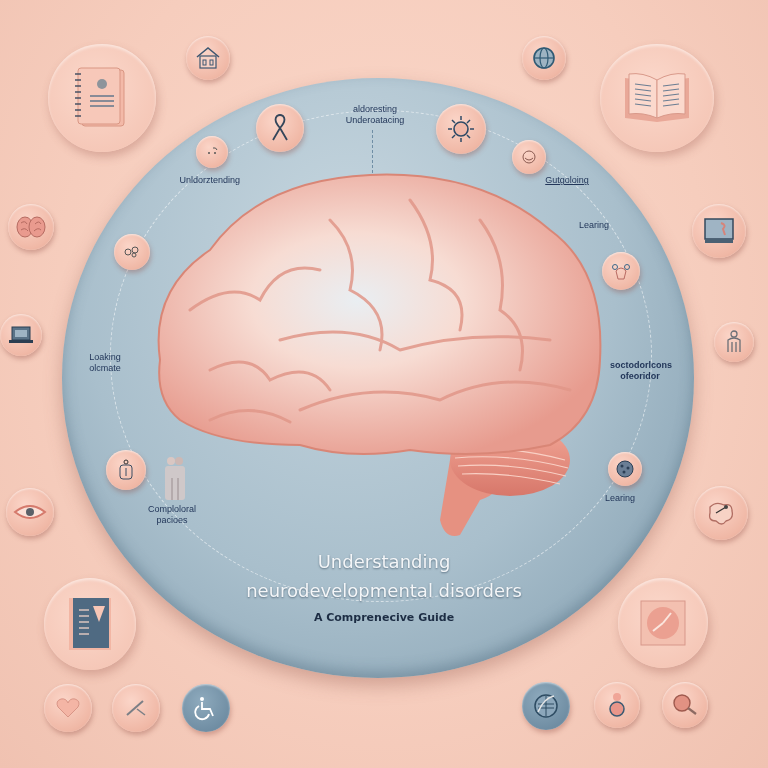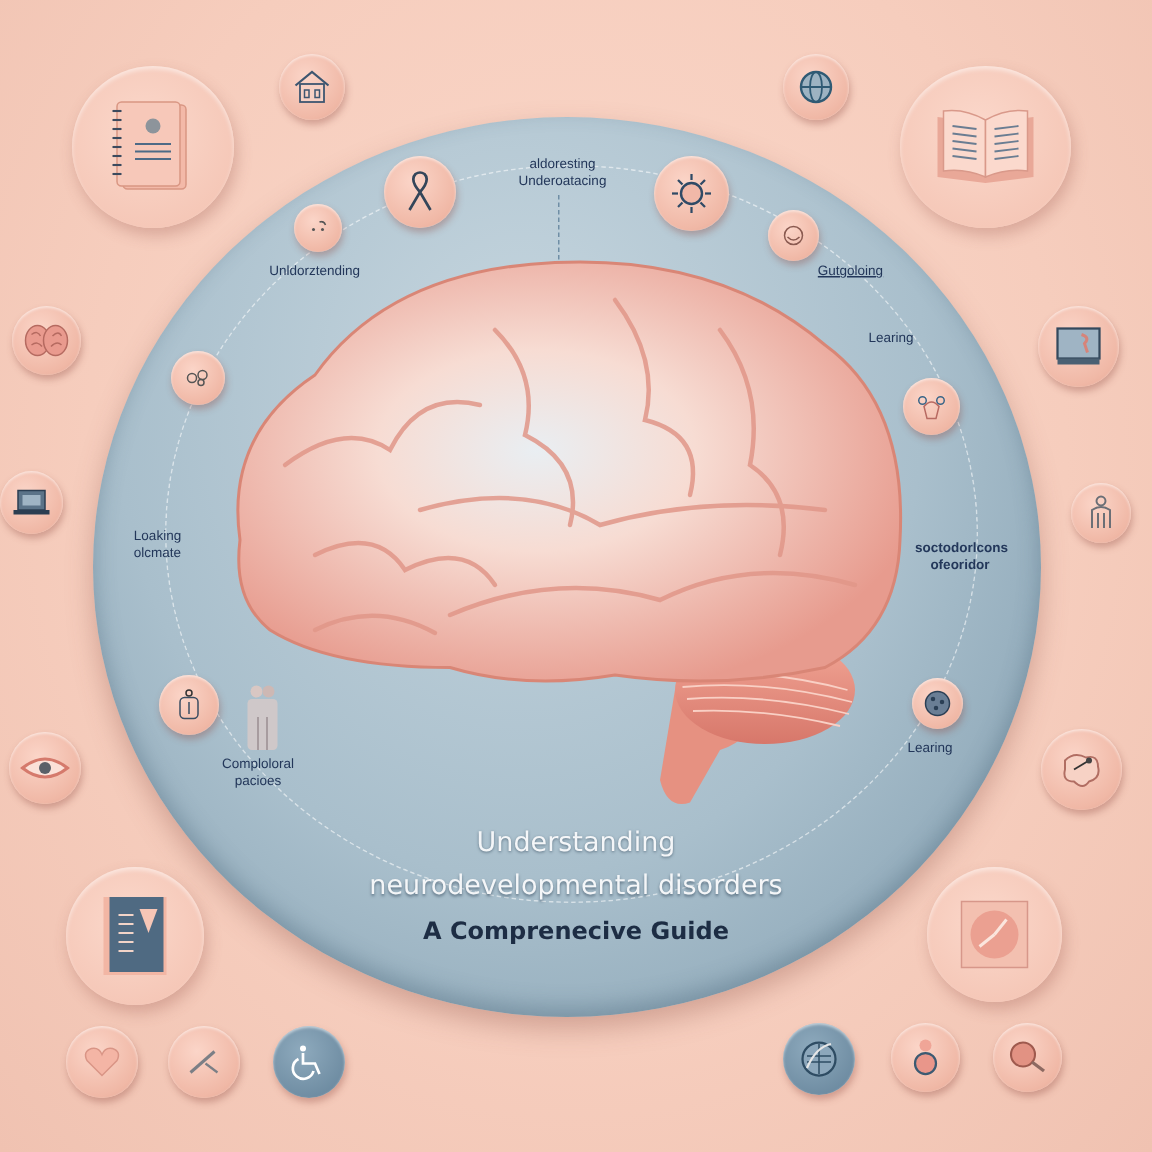--- a/index.html
+++ b/index.html
@@ -36,21 +36,21 @@
       position: absolute; color: #23375a; font-size: 9px; text-align: center; line-height: 11px;
       font-family: "Liberation Sans", sans-serif; white-space: nowrap;
     }
     .title {
       position: absolute; color: #f4f6f8; text-align: center; width: 100%; left: 0;
       font-family: "DejaVu Sans", sans-serif;
       text-shadow: 0 1px 2px rgba(30,50,70,0.55);
     }
     .t1 { top: 551px; font-size: 18px; text-align: center; }
     .t2 { top: 580px; font-size: 18px; }
-    .t3 { top: 611px; font-size: 16px; color: #1d2d44; text-shadow: none; font-weight: bold; }
+    .t3 { top: 611px; font-size: 11px; color: #1d2d44; text-shadow: none; font-weight: bold; }
     .brain { position: absolute; left: 150px; top: 160px; }
     .dash { position: absolute; left: 372px; top: 130px; width: 0; height: 48px; border-left: 1px dashed #6f8ea5; }
   </style>
 </head>
 <body>
 
 <div class="disc"></div>
 <div class="disc-ring"></div>
 <div class="dash"></div>
 

